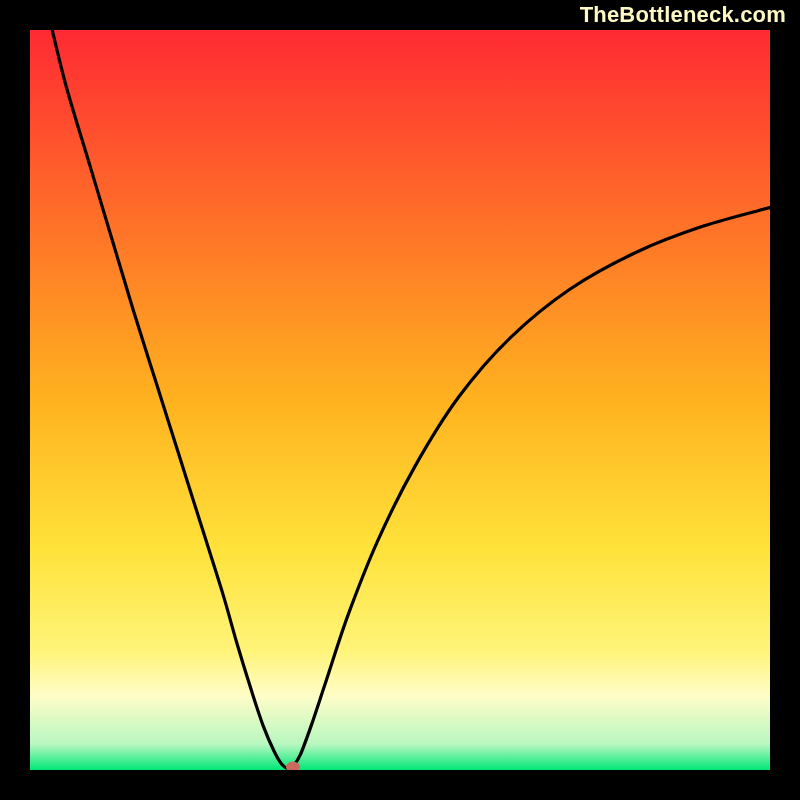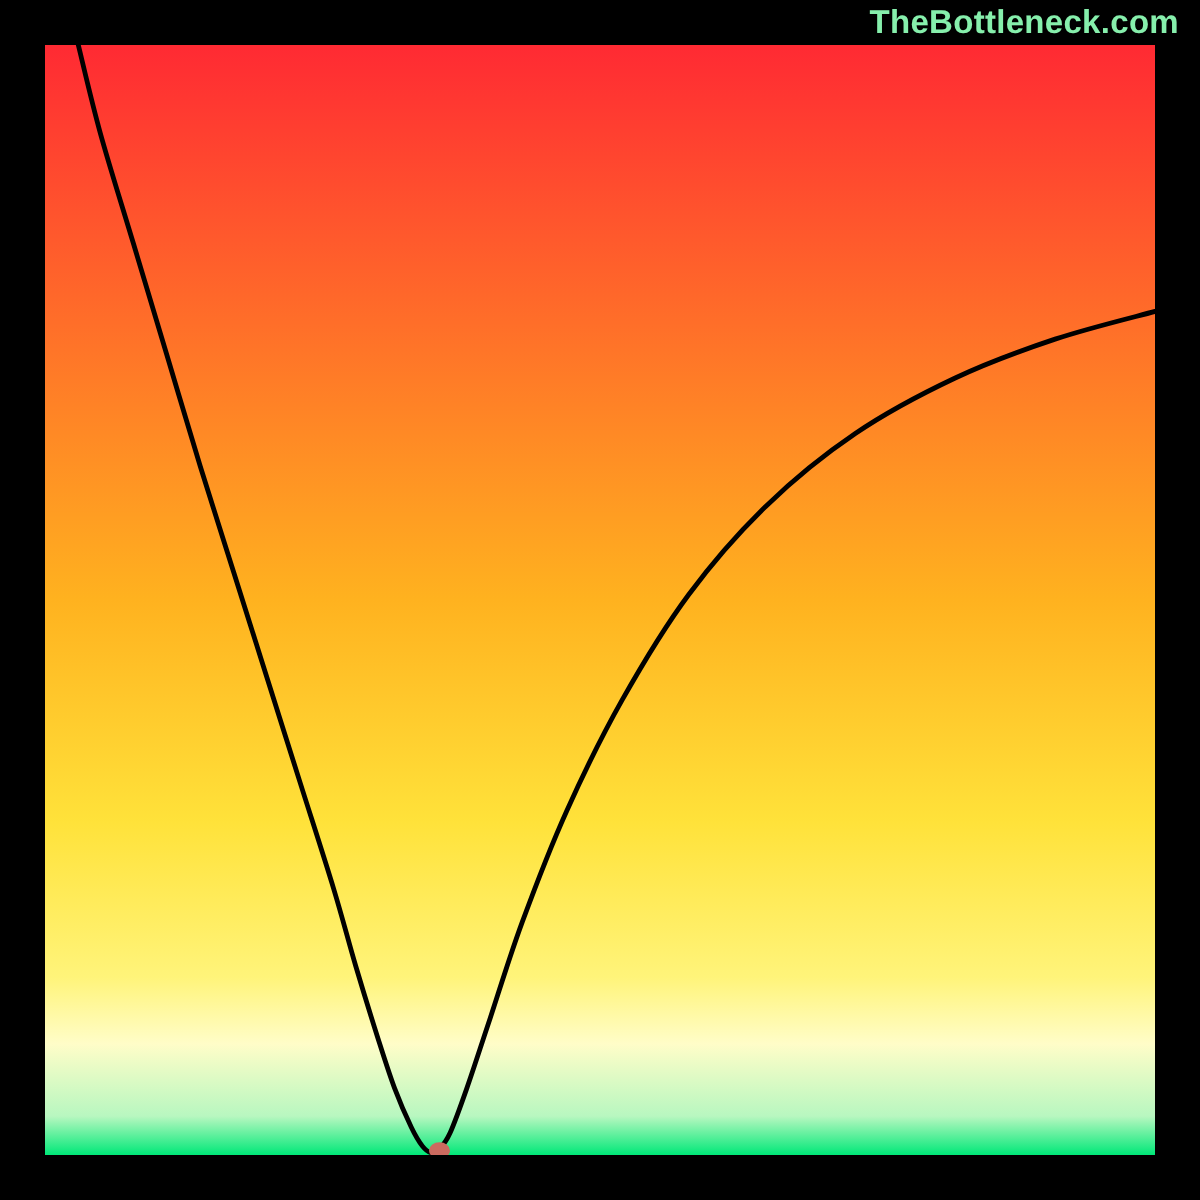--- a/index.html
+++ b/index.html
@@ -13,21 +13,21 @@
   .frame {
     position: relative;
     width: 800px;
     height: 800px;
     background: #000;
   }
   .watermark {
     position: absolute;
     top: 2px;
     right: 14px;
-    color: #86efac;
+    color: #fef9c3;
     font-size: 22px;
     font-weight: 600;
     letter-spacing: 0.2px;
     z-index: 5;
   }
   .plot {
     position: absolute;
     left: 30px;
     top: 30px;
     width: 740px;

